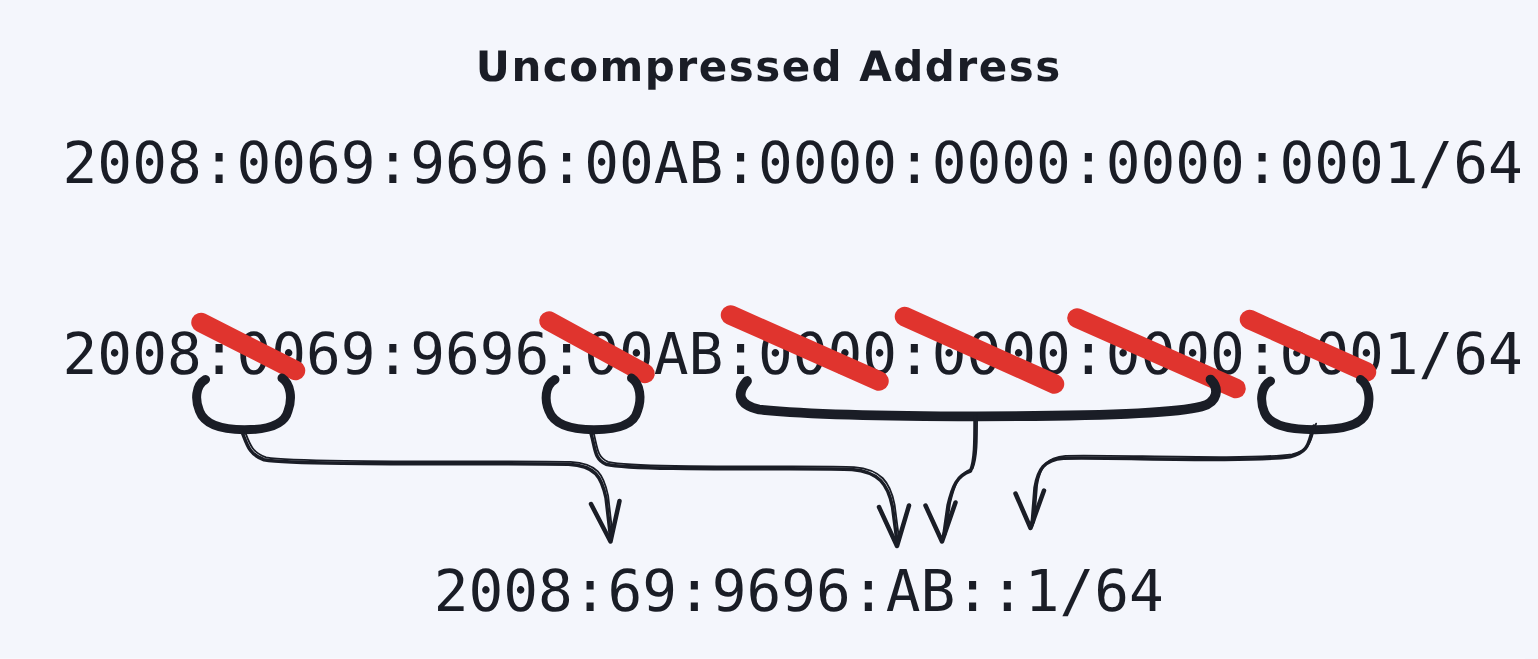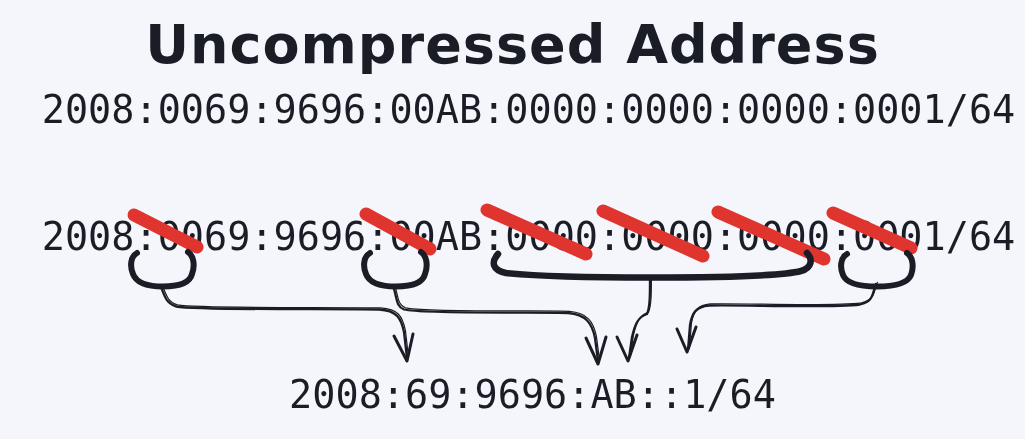--- a/index.html
+++ b/index.html
@@ -9,21 +9,21 @@
     height: 439px;
     background: var(--bg, #f4f6fc);
     overflow: hidden;
     font-family: "DejaVu Sans", sans-serif;
   }
   .hand {
     position: absolute;
     left: 0; right: 0;
     text-align: center;
     font-family: cursive, "DejaVu Sans", sans-serif;
-    font-size: 54px;
+    font-size: 28px;
     font-weight: 600;
     letter-spacing: 1px;
     line-height: 50px;
     height: 50px;
     color: var(--ink, #1a1d26);
   }
   .hand.red { color: var(--red-title, #d63c35); }
   .mono {
     position: absolute;
     left: 0; right: 0;

